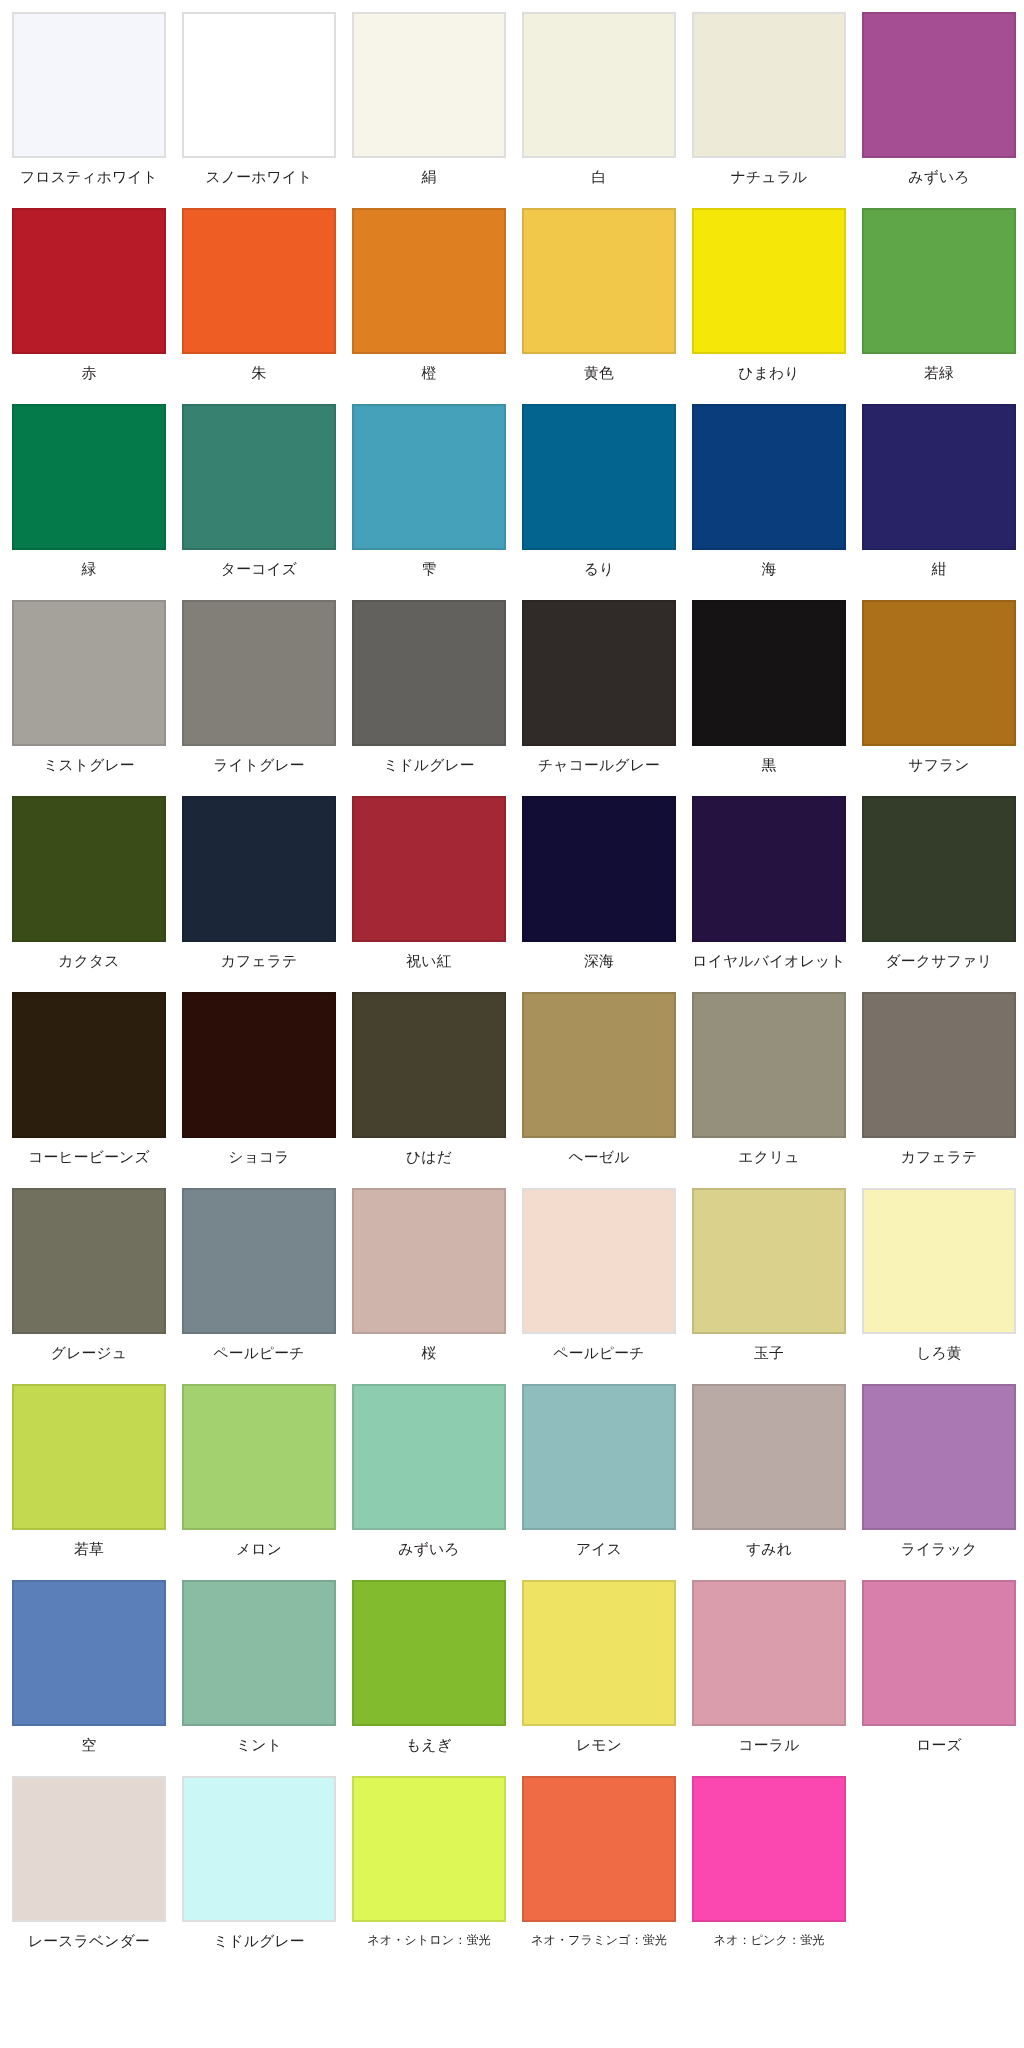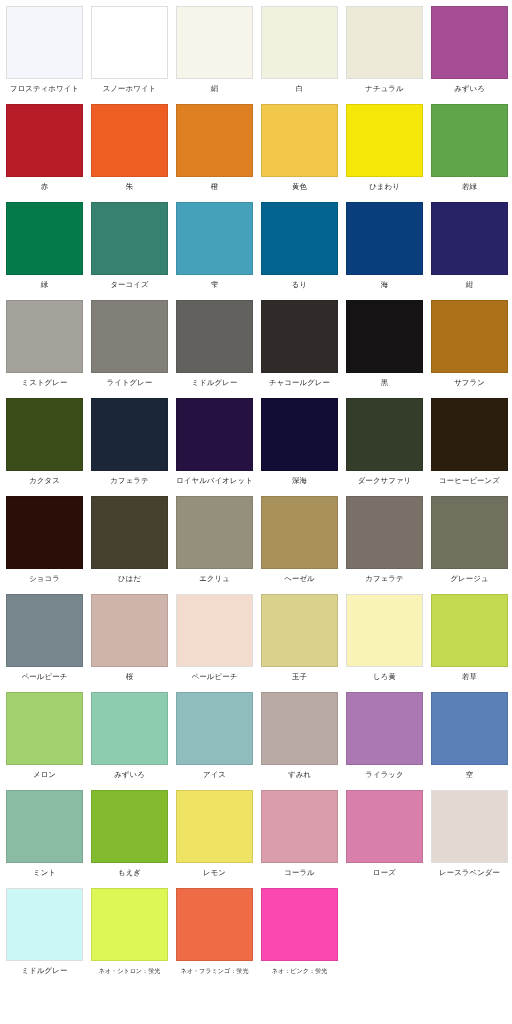--- a/index.html
+++ b/index.html
@@ -153,50 +153,54 @@
     </div>
     <div class="swatch-cell">
       <div class="swatch-chip" title="#3A4D19" style="background: rgb(58, 77, 25);"></div>
       <div class="swatch-label">カクタス</div>
     </div>
     <div class="swatch-cell">
       <div class="swatch-chip" title="#1B2639" style="background: rgb(27, 38, 57);"></div>
       <div class="swatch-label">カフェラテ</div>
     </div>
     <div class="swatch-cell">
+      <div class="swatch-chip" title="#A32734" style="background: rgb(163, 39, 52);"></div>
+      <div class="swatch-label">祝い紅</div>
+    </div>
+    <div class="swatch-cell">
+      <div class="swatch-chip" title="#110D35" style="background: rgb(17, 13, 53);"></div>
+      <div class="swatch-label">深海</div>
+    </div>
+    <div class="swatch-cell">
       <div class="swatch-chip" title="#251240" style="background: rgb(37, 18, 64);"></div>
       <div class="swatch-label">ロイヤルバイオレット</div>
     </div>
     <div class="swatch-cell">
-      <div class="swatch-chip" title="#110D35" style="background: rgb(17, 13, 53);"></div>
-      <div class="swatch-label">深海</div>
-    </div>
-    <div class="swatch-cell">
       <div class="swatch-chip" title="#333D2A" style="background: rgb(51, 61, 42);"></div>
       <div class="swatch-label">ダークサファリ</div>
     </div>
     <div class="swatch-cell">
       <div class="swatch-chip" title="#2B1E0D" style="background: rgb(43, 30, 13);"></div>
       <div class="swatch-label">コーヒービーンズ</div>
     </div>
     <div class="swatch-cell">
       <div class="swatch-chip" title="#2B0E08" style="background: rgb(43, 14, 8);"></div>
       <div class="swatch-label">ショコラ</div>
     </div>
     <div class="swatch-cell">
       <div class="swatch-chip" title="#46402F" style="background: rgb(70, 64, 47);"></div>
       <div class="swatch-label">ひはだ</div>
     </div>
     <div class="swatch-cell">
+      <div class="swatch-chip" title="#A8915B" style="background: rgb(168, 145, 91);"></div>
+      <div class="swatch-label">ヘーゼル</div>
+    </div>
+    <div class="swatch-cell">
       <div class="swatch-chip" title="#94907C" style="background: rgb(148, 144, 124);"></div>
       <div class="swatch-label">エクリュ</div>
-    </div>
-    <div class="swatch-cell">
-      <div class="swatch-chip" title="#A8915B" style="background: rgb(168, 145, 91);"></div>
-      <div class="swatch-label">ヘーゼル</div>
     </div>
     <div class="swatch-cell">
       <div class="swatch-chip" title="#797168" style="background: rgb(121, 113, 104);"></div>
       <div class="swatch-label">カフェラテ</div>
     </div>
     <div class="swatch-cell">
       <div class="swatch-chip" title="#71705F" style="background: rgb(113, 112, 95);"></div>
       <div class="swatch-label">グレージュ</div>
     </div>
     <div class="swatch-cell">

